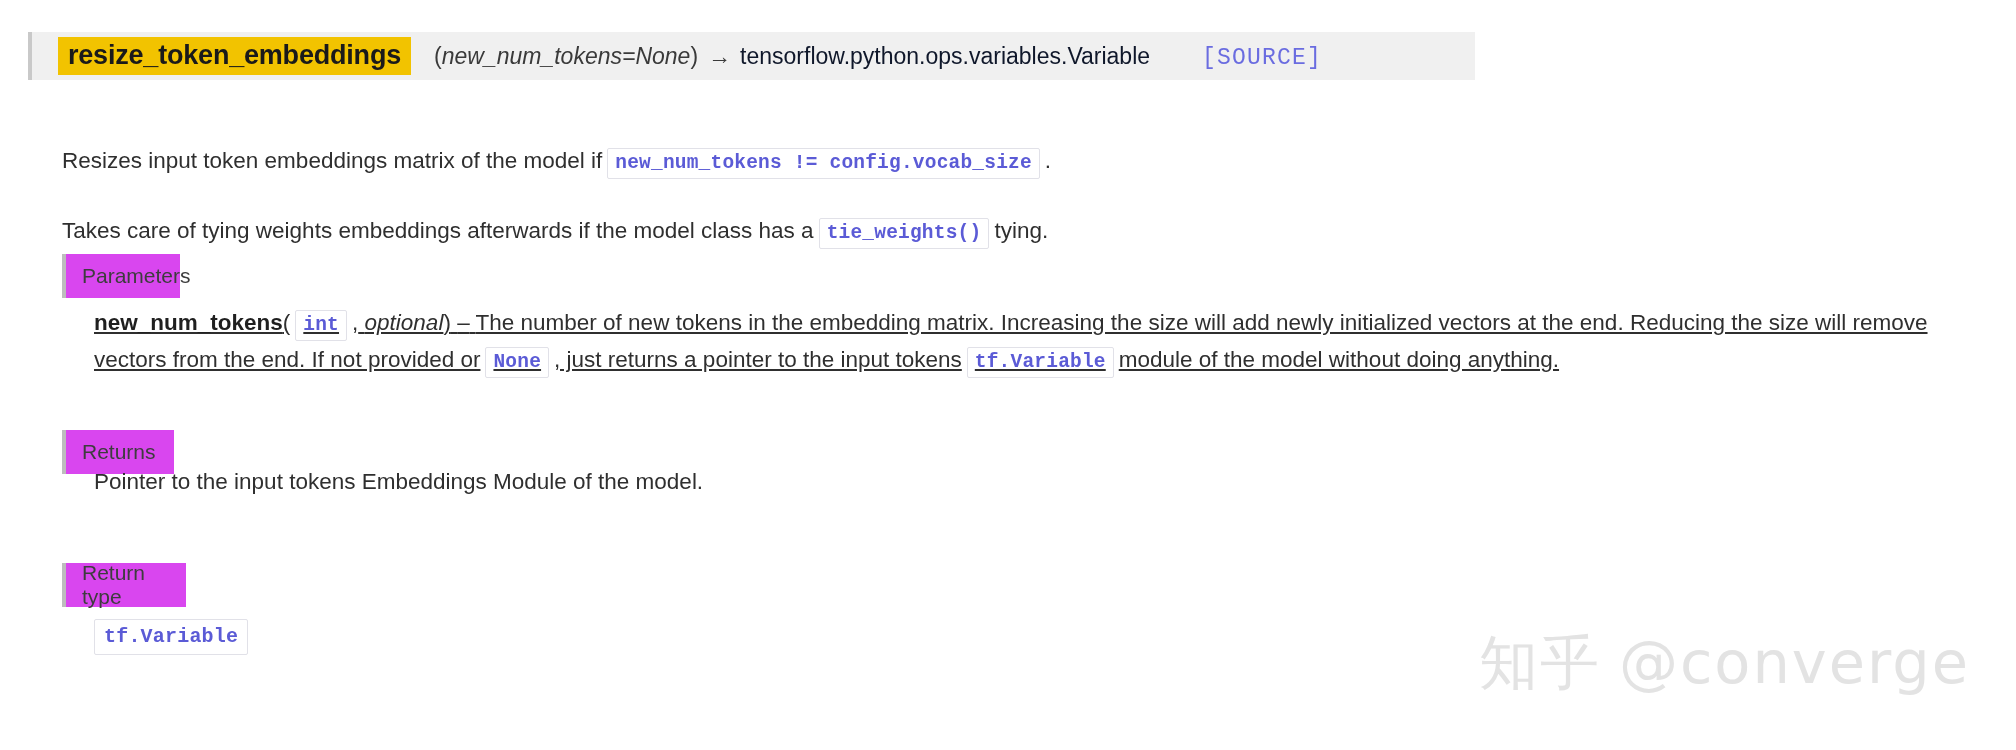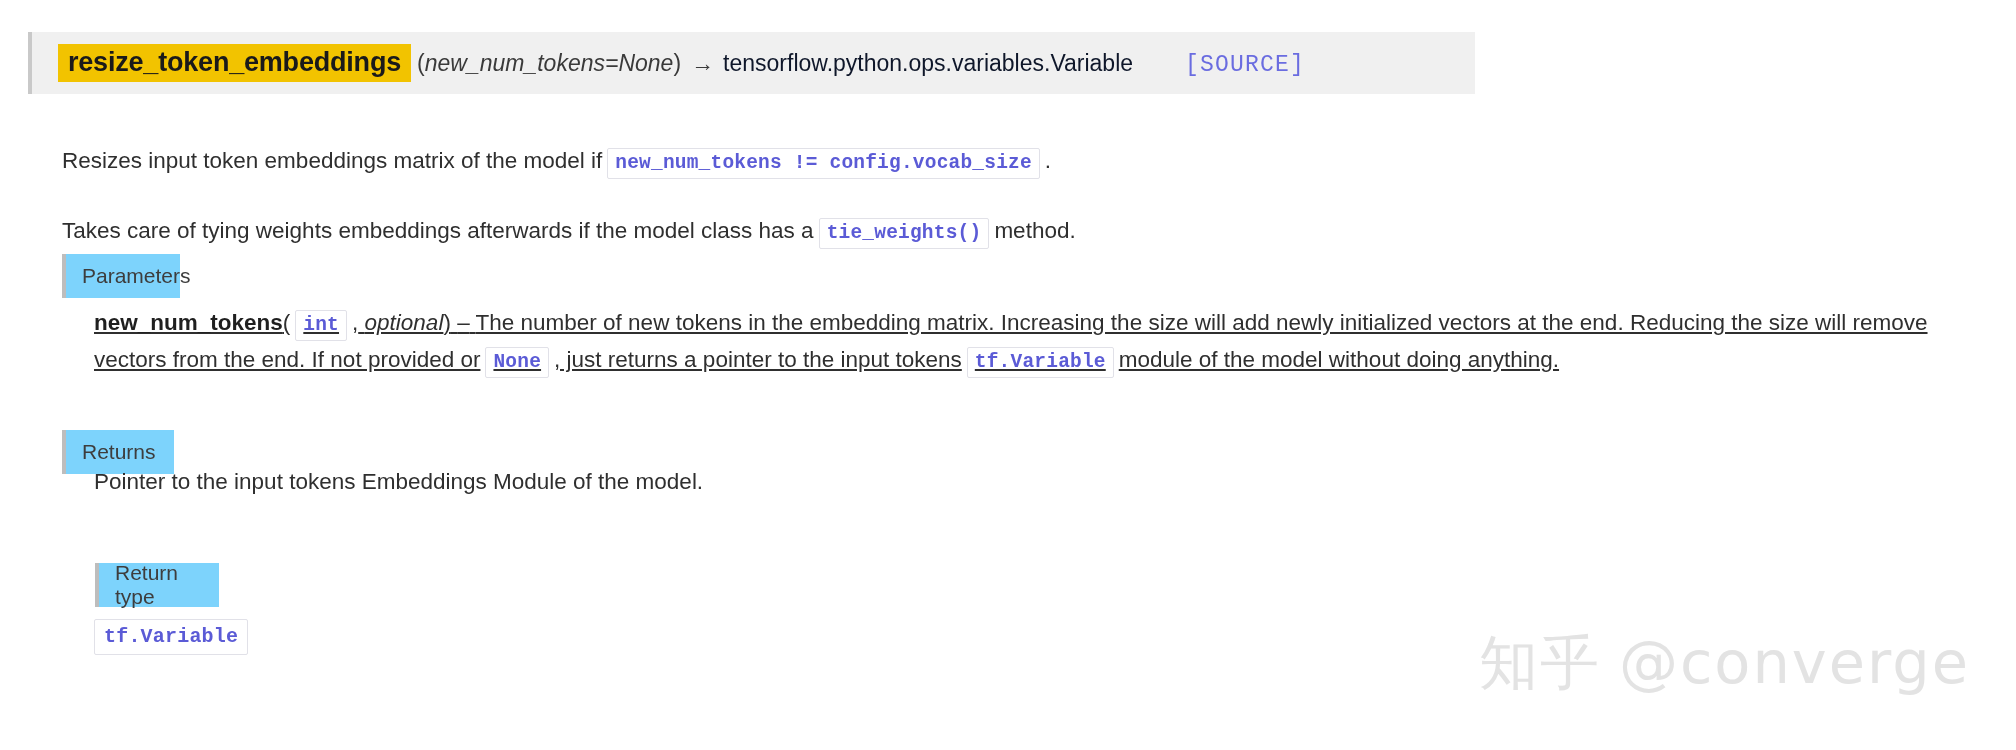--- a/index.html
+++ b/index.html
@@ -15,21 +15,21 @@
     position: relative;
     overflow: hidden;
   }
 
   
   .sig-block {
     position: absolute;
     left: 28px;
     top: 32px;
     width: 1447px;
-    height: 62px;
+    height: 48px;
     background: #f0f0f0;
     border-left: 4px solid #c9c9c9;
     box-sizing: border-box;
     display: flex;
     align-items: center;
   }
   .sig-inner {
     display: flex;
     align-items: baseline;
     white-space: nowrap;
@@ -41,21 +41,21 @@
     font-weight: bold;
     font-size: 27px;
     letter-spacing: -0.2px;
     padding: 5px 10px 6px 10px;
     line-height: 1.0;
   }
   .sig-params {
     font-style: italic;
     font-size: 23px;
     color: #3a3a3a;
-    margin-left: 6px;
+    margin-left: 23px;
   }
   .sig-paren {
     font-style: normal;
   }
   .sig-arrow {
     font-size: 23px;
     color: #3a3a3a;
     margin-left: 10px;
     font-style: normal;
   }
@@ -99,33 +99,33 @@
     padding: 3px 7px 4px 7px;
     margin: 0 5px;
     letter-spacing: 0.2px;
     white-space: pre;
     text-align: right;
   }
 
   
   .field-head {
     position: absolute;
-    background: #7dd3fc;
+    background: #d946ef;
     border-left: 4px solid #bdbdbd;
     box-sizing: border-box;
     height: 44px;
     display: flex;
     align-items: center;
     padding: 0 20px 0 16px;
     font-size: 21px;
     color: #3d3d3d;
   }
   #head-parameters { left: 62px; top: 254px; width: 118px; }
   #head-returns    { left: 62px; top: 430px; width: 112px; }
-  #head-returntype { left: 62px; top: 563px; width: 124px; margin-left: 33px; }
+  #head-returntype { left: 62px; top: 563px; width: 124px; }
 
   
   .field-body {
     position: absolute;
     font-size: 22.5px;
     line-height: 1.62;
     color: #2f2f2f;
   }
   #body-parameters {
     left: 94px;
@@ -182,21 +182,21 @@
     <span class="sig-name">resize_token_embeddings</span>
     <span class="sig-params"><span class="sig-paren">(</span><span>new_num_tokens=None</span><span class="sig-paren">)</span></span>
     <span class="sig-arrow">→</span>
     <span class="sig-return">tensorflow.python.ops.variables.Variable</span>
     <a class="sig-source" href="#">[SOURCE]</a>
   </div>
 </div>
 
 <p class="para" id="para-1"><span>Resizes input token embeddings matrix of the model if</span><code class="lit">new_num_tokens != config.vocab_size</code><span>.</span></p>
 
-<p class="para" id="para-2"><span>Takes care of tying weights embeddings afterwards if the model class has a</span><code class="lit">tie_weights()</code><span>method.</span></p>
+<p class="para" id="para-2"><span>Takes care of tying weights embeddings afterwards if the model class has a</span><code class="lit">tie_weights()</code><span>tying.</span></p>
 
 <div class="field-head" id="head-parameters">Parameters</div>
 
 <div class="field-body" id="body-parameters"><span class="pname">new_num_tokens</span><span class="ptype-open">(</span><code class="lit">int</code><span>,</span> <span class="optional">optional</span><span class="ptype-close">)</span> <span>–</span> <span>The number of new tokens in the embedding matrix. Increasing the size will add newly initialized vectors at the end. Reducing the size will remove vectors from the end. If not provided or</span><code class="lit">None</code><span>, just returns a pointer to the input tokens</span><code class="lit">tf.Variable</code><span>module of the model without doing anything.</span></div>
 
 <div class="field-head" id="head-returns">Returns</div>
 
 <div class="field-body" id="body-returns">Pointer to the input tokens Embeddings Module of the model.</div>
 
 <div class="field-head" id="head-returntype">Return type</div>

